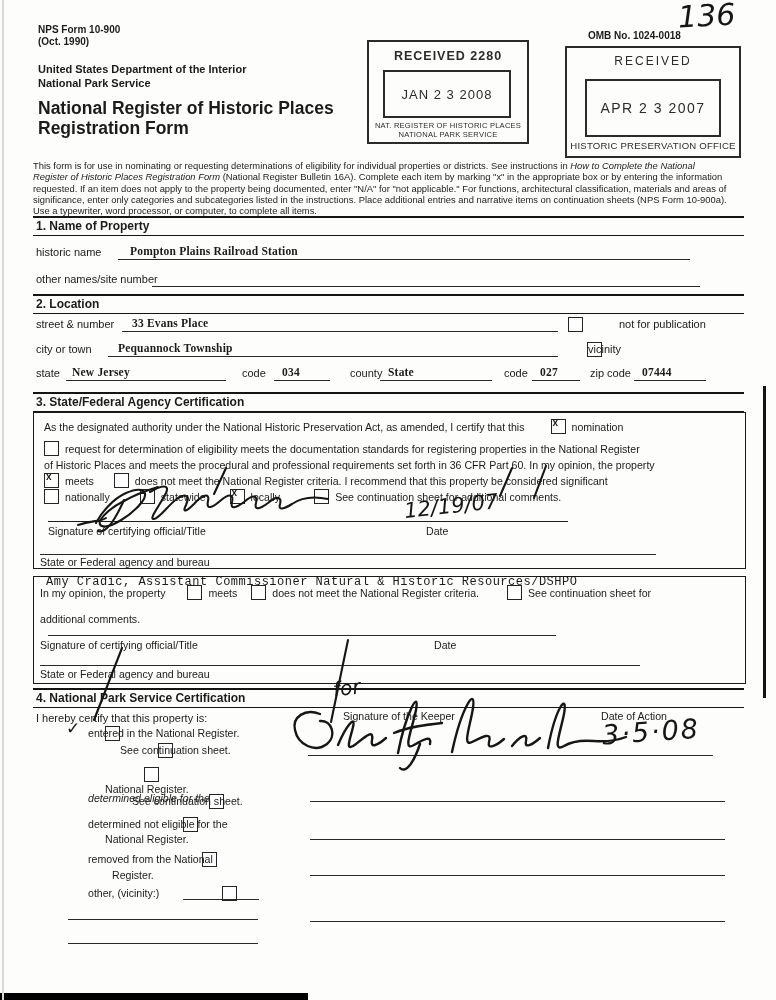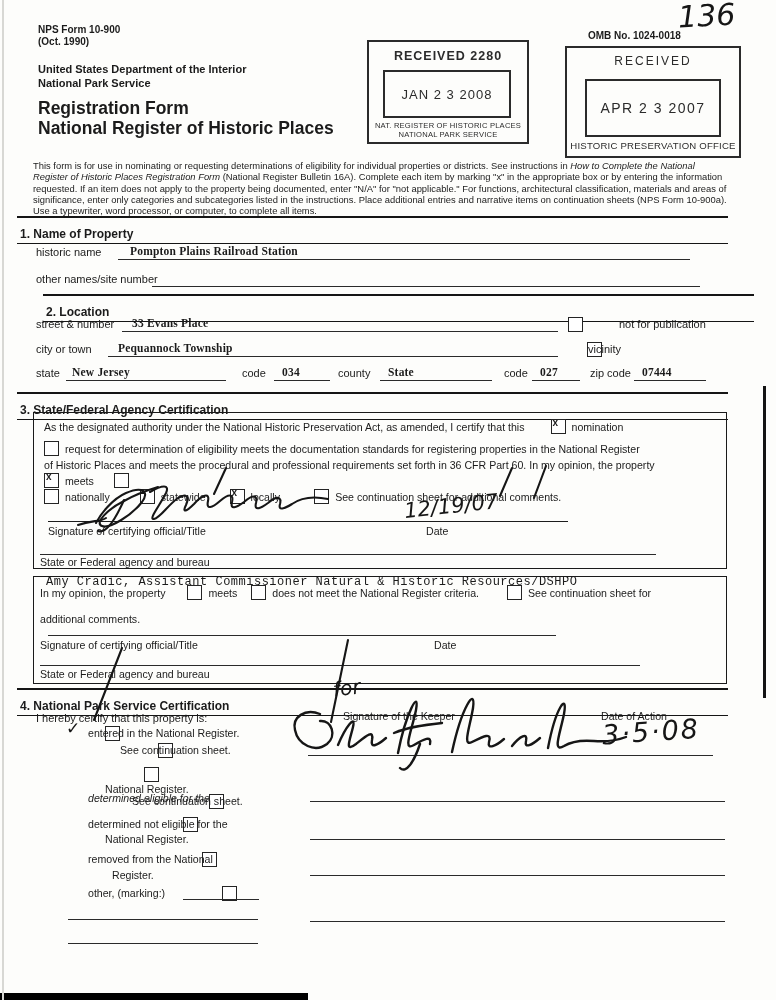--- a/index.html
+++ b/index.html
@@ -5,24 +5,24 @@
   html,body{margin:0;padding:0;background:#e9e9e7;}
   .page{position:relative;width:776px;height:1000px;background:#fdfdfb;overflow:hidden;
         font-family:"Liberation Sans",sans-serif;color:#1b1b1b;}
   .abs{position:absolute;}
   .b{font-weight:bold;}
   .lbl{font-size:11px;color:#1b1b1b;}
   .small{font-size:10.6px;}
   .val{font-family:"Liberation Serif",serif;font-weight:bold;font-size:11.5px;letter-spacing:.2px;}
   .mono{font-family:"Liberation Mono",monospace;font-size:12px;letter-spacing:.5px;}
   .line{position:absolute;border-bottom:1.4px solid #2a2a2a;height:0;}
-  .sechead{position:absolute;left:17px;width:708px;border-top:2.6px solid #151515;
+  .sechead{position:absolute;left:33px;width:708px;border-top:2.6px solid #151515;
            border-bottom:1.8px solid #151515;font-size:12px;font-weight:bold;
-           padding:9px 0 2px 3px;background:transparent;}
-  .box{position:absolute;border:1.6px solid #1a1a1a;background:transparent;}
+           padding:1px 0 2px 3px;background:transparent;}
+  .box{position:absolute;border:1.6px solid #1a1a1a;background:transparent;padding-left:19px;}
   .cb{display:inline-block;width:13px;height:13px;border:1.5px solid #242424;
       background:#fff;vertical-align:-2px;position:relative;flex:0 0 auto;}
   .cb .mark{position:absolute;left:1px;top:-3px;font-size:10px;font-weight:bold;font-style:normal;}
   .row{display:flex;align-items:center;gap:6px;}
   .hand{font-family:"DejaVu Sans",sans-serif;font-style:italic;color:#161616;}
   .stamp{position:absolute;border:2.6px solid #2b2b2b;color:#2b2b2b;text-align:center;}
   .stamp .inner{position:absolute;border:2.2px solid #2b2b2b;display:flex;
                 align-items:center;justify-content:center;}
   svg.ink{position:absolute;left:0;top:0;pointer-events:none;}
   .artifact{position:absolute;background:#141414;}
@@ -58,56 +58,56 @@
     </div>
     <div class="abs" style="left:-3px;right:-3px;bottom:5px;font-size:9.6px;letter-spacing:.2px;">HISTORIC PRESERVATION OFFICE</div>
   </div>
 
   
   <div class="abs b" style="left:38px;top:63px;font-size:11px;line-height:13.5px;">
     <div>United States Department of the Interior</div>
     <div>National Park Service</div>
   </div>
   <div class="abs b" style="left:38px;top:98px;font-size:17.5px;line-height:20px;">
+    <div>National Register of Historic Places</div>
     <div>Registration Form</div>
-    <div>National Register of Historic Places</div>
   </div>
 
   
   <div class="abs" style="left:33px;top:160px;width:696px;font-size:9.4px;line-height:11.3px;">
     <span>This form is for use in nominating or requesting determinations of eligibility for individual properties or districts. See instructions in </span><span style="font-style:italic;">How to Complete the National Register of Historic Places Registration Form</span><span>  (National Register Bulletin 16A).  Complete each item by marking "x" in the appropriate box or by entering the information requested.  If an item does not apply to the property being documented, enter "N/A" for "not applicable."  For functions, architectural classification, materials and areas of significance, enter only categories and subcategories listed in the instructions. Place additional entries and narrative items on continuation sheets (NPS Form 10-900a).  Use a typewriter, word processor, or computer, to complete all items.</span>
   </div>
 
   
   <div class="sechead" style="top:216px;">1. Name of Property</div>
   <div class="abs lbl" style="left:36px;top:246px;">historic name</div>
   <div class="abs val" style="left:130px;top:245px;">Pompton Plains Railroad Station</div>
   <div class="line" style="left:118px;top:259px;width:572px;"></div>
   <div class="abs lbl" style="left:36px;top:273px;">other names/site number</div>
   <div class="line" style="left:152px;top:286px;width:548px;"></div>
 
   
-  <div class="sechead" style="top:294px;margin-left:26px;">2. Location</div>
+  <div class="sechead" style="top:294px;">2. Location</div>
   <div class="abs lbl" style="left:36px;top:318px;">street &amp; number</div>
   <div class="abs val" style="left:132px;top:317px;">33 Evans Place</div>
   <div class="line" style="left:122px;top:331px;width:436px;"></div>
   <span class="cb abs" style="left:568px;top:316px;"></span>
   <div class="abs lbl" style="left:619px;top:318px;">not for publication</div>
   <div class="abs lbl" style="left:36px;top:343px;">city or town</div>
   <div class="abs val" style="left:118px;top:342px;">Pequannock Township</div>
   <div class="line" style="left:108px;top:356px;width:450px;"></div>
   <span class="cb abs" style="left:568px;top:341px;"></span>
   <div class="abs lbl" style="left:588px;top:343px;">vicinity</div>
   <div class="abs lbl" style="left:36px;top:367px;">state</div>
   <div class="abs val" style="left:72px;top:366px;">New Jersey</div>
   <div class="line" style="left:66px;top:380px;width:160px;"></div>
   <div class="abs lbl" style="left:242px;top:367px;">code</div>
   <div class="abs val" style="left:282px;top:366px;">034</div>
   <div class="line" style="left:274px;top:380px;width:56px;"></div>
-  <div class="abs lbl" style="left:338px;top:367px;">county</div>
+  <div class="abs lbl" style="left:350px;top:367px;">county</div>
   <div class="abs val" style="left:388px;top:366px;">State</div>
   <div class="line" style="left:380px;top:380px;width:112px;"></div>
   <div class="abs lbl" style="left:504px;top:367px;">code</div>
   <div class="abs val" style="left:540px;top:366px;">027</div>
   <div class="line" style="left:532px;top:380px;width:48px;"></div>
   <div class="abs lbl" style="left:590px;top:367px;">zip code</div>
   <div class="abs val" style="left:642px;top:366px;">07444</div>
   <div class="line" style="left:634px;top:380px;width:72px;"></div>
 
   
@@ -125,20 +125,21 @@
       <span class="cb"></span>
       <span>request for determination of eligibility meets the documentation standards for registering properties in the National Register</span>
     </div>
     <div class="abs small" style="left:10px;top:46px;width:676px;">of Historic Places and meets the procedural and professional requirements set forth in 36 CFR Part 60. In my opinion, the property</div>
     <div class="abs small row" style="left:10px;top:60px;width:676px;">
       <span class="cb">
           <span class="mark">x</span>
         </span>
       <span>meets</span>
       <span class="cb" style="margin-left:14px;"></span>
+      <span>does not meet the National Register criteria.  I recommend that this property be considered significant</span>
     </div>
     <div class="abs small row" style="left:10px;top:76px;width:676px;">
       <span class="cb"></span>
       <span>nationally</span>
       <span class="cb" style="margin-left:24px;"></span>
       <span>statewide</span>
       <span class="cb" style="margin-left:18px;">
           <span class="mark">x</span>
         </span>
       <span>locally.</span>
@@ -196,21 +197,21 @@
 
   <span class="cb abs" style="left:66px;top:816px;"></span>
   <div class="abs small" style="left:88px;top:818px;">determined not eligible for the</div>
   <div class="abs small" style="left:105px;top:833px;">National Register.</div>
 
   <span class="cb abs" style="left:66px;top:851px;"></span>
   <div class="abs small" style="left:88px;top:853px;">removed from the National</div>
   <div class="abs small" style="left:112px;top:869px;">Register.</div>
 
   <span class="cb abs" style="left:66px;top:885px;"></span>
-  <div class="abs small" style="left:88px;top:887px;">other, (marking:)</div>
+  <div class="abs small" style="left:88px;top:887px;">other, (vicinity:)</div>
   <div class="line" style="left:183px;top:899px;width:76px;"></div>
 
   
   <div class="abs hand" style="left:333px;top:676px;font-size:20px;transform:rotate(-8deg);">for</div>
   <div class="abs hand" style="left:602px;top:716px;font-size:27px;transform:rotate(-4deg);letter-spacing:2px;">3·5·08</div>
   <div class="line" style="left:308px;top:755px;width:405px;border-bottom-width:1.6px;"></div>
 
   
   <div class="line" style="left:310px;top:801px;width:415px;"></div>
   <div class="line" style="left:310px;top:839px;width:415px;"></div>

